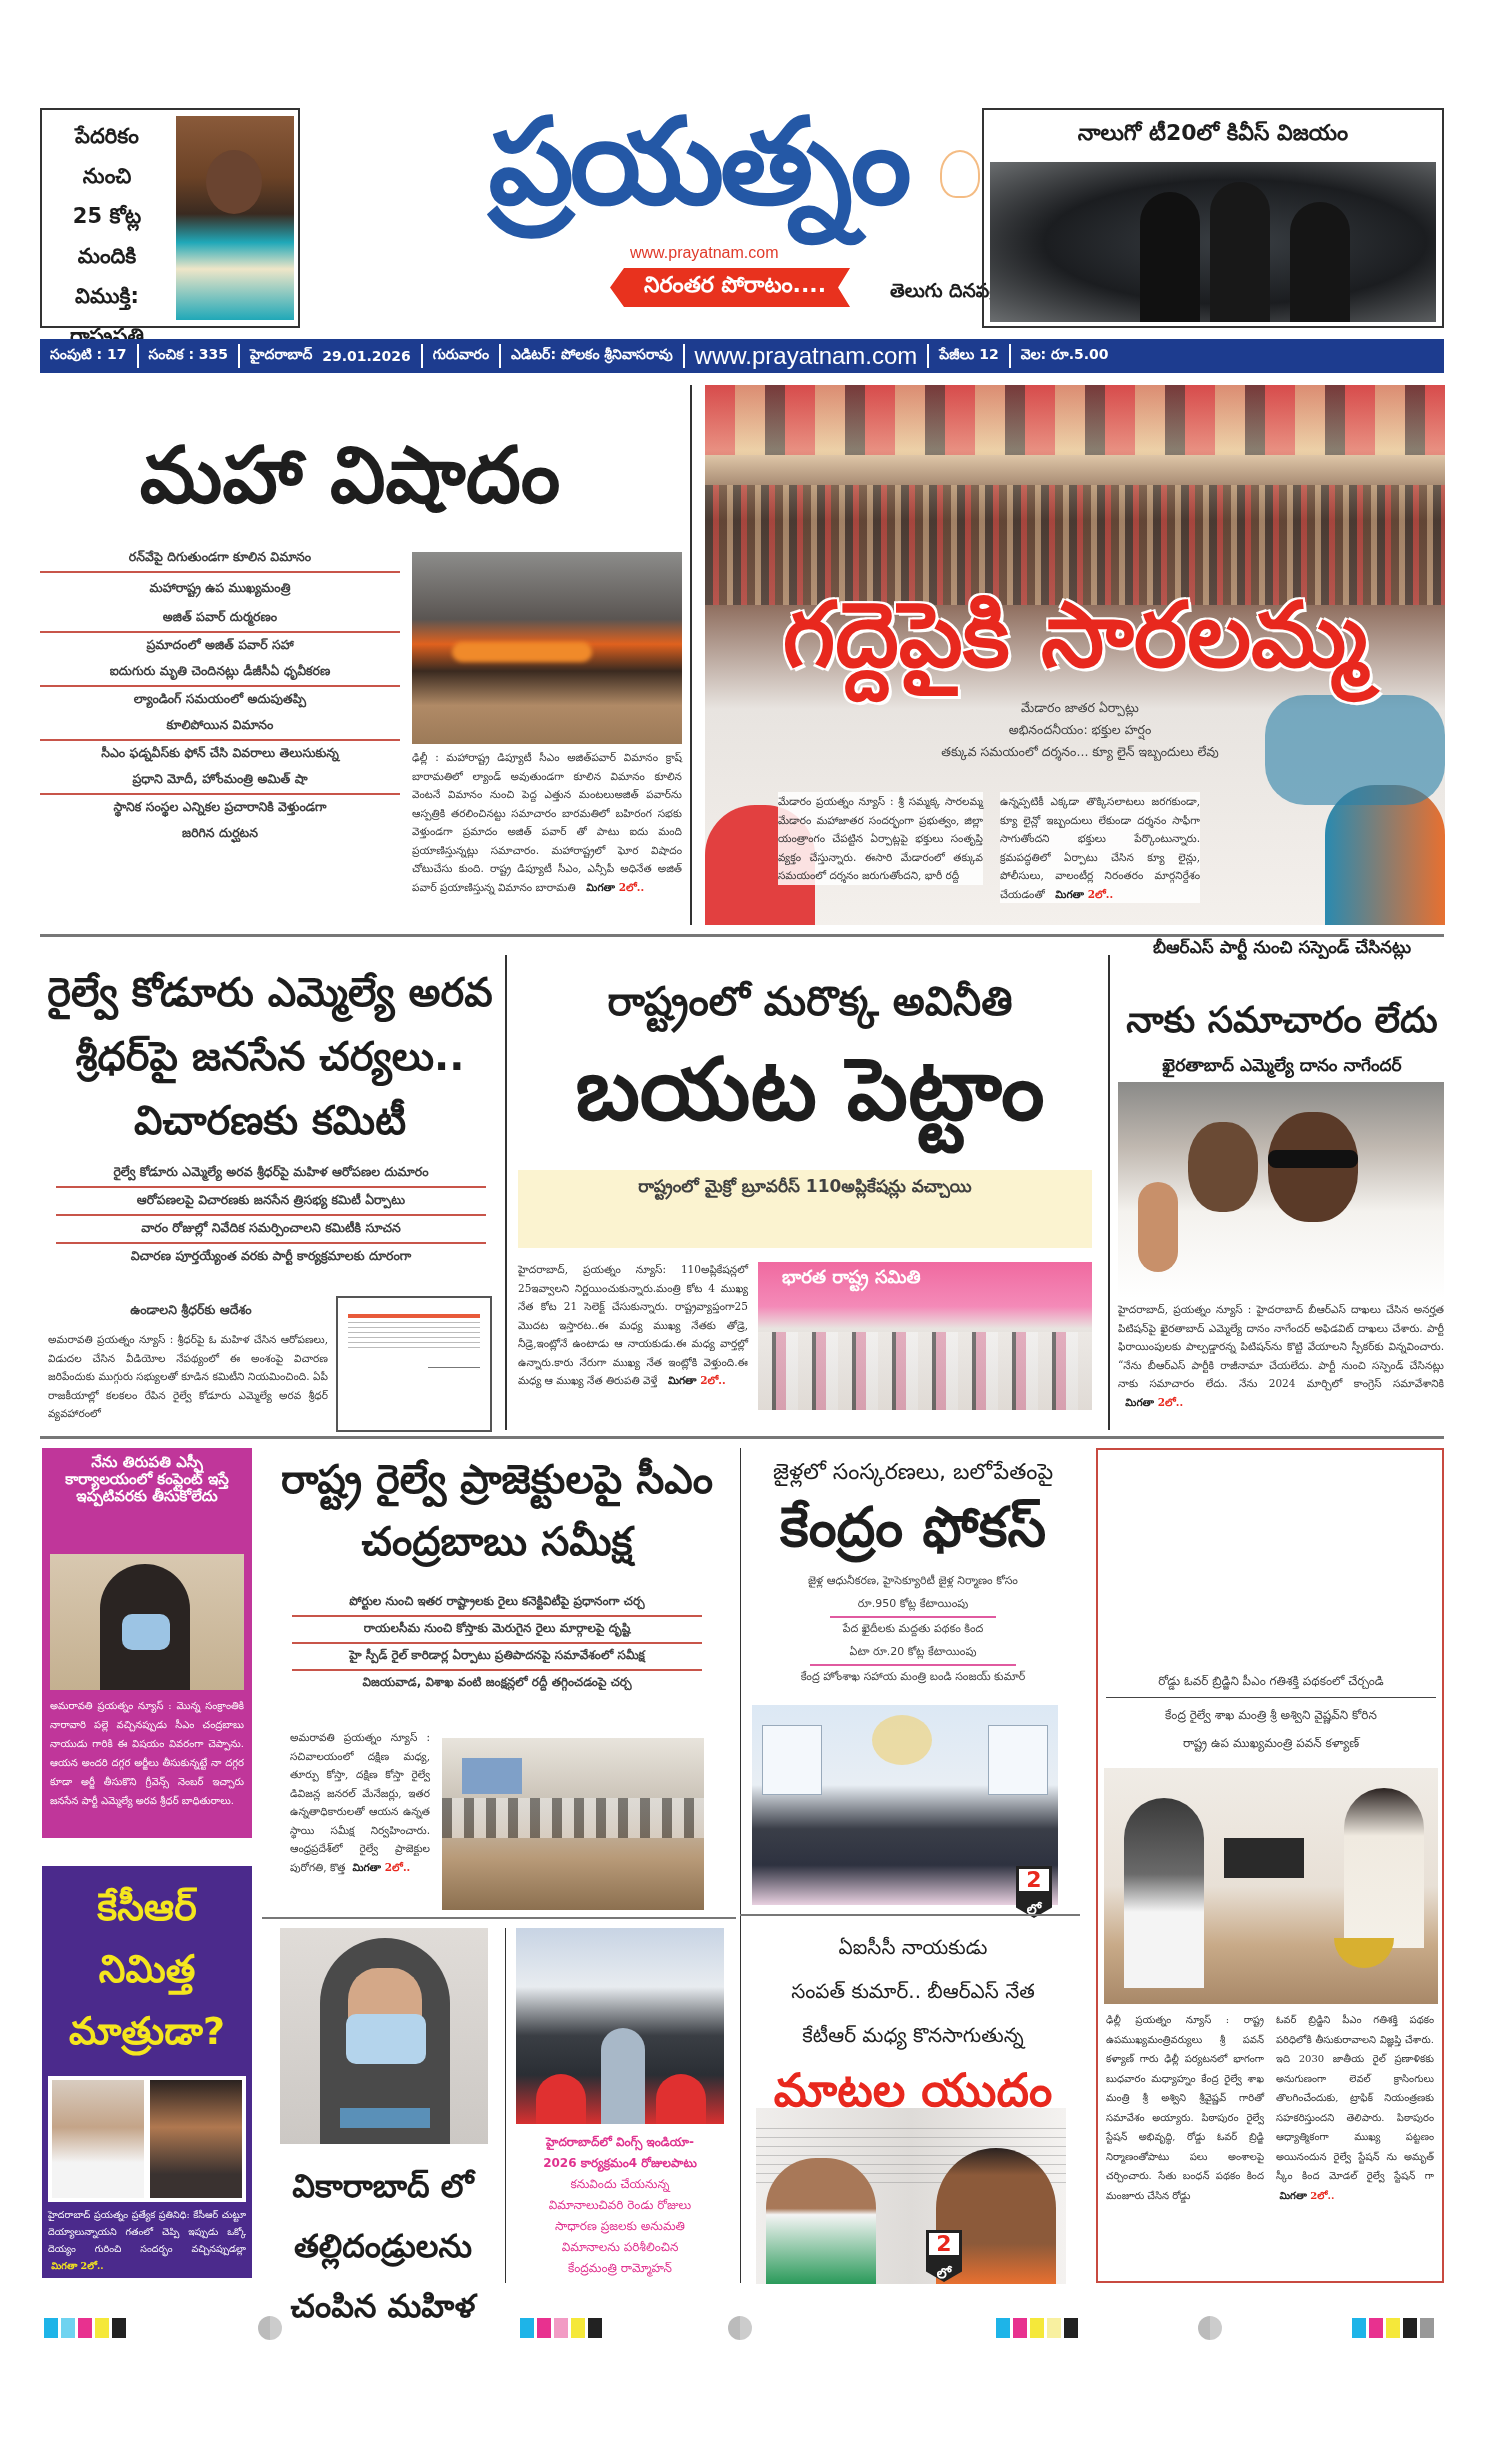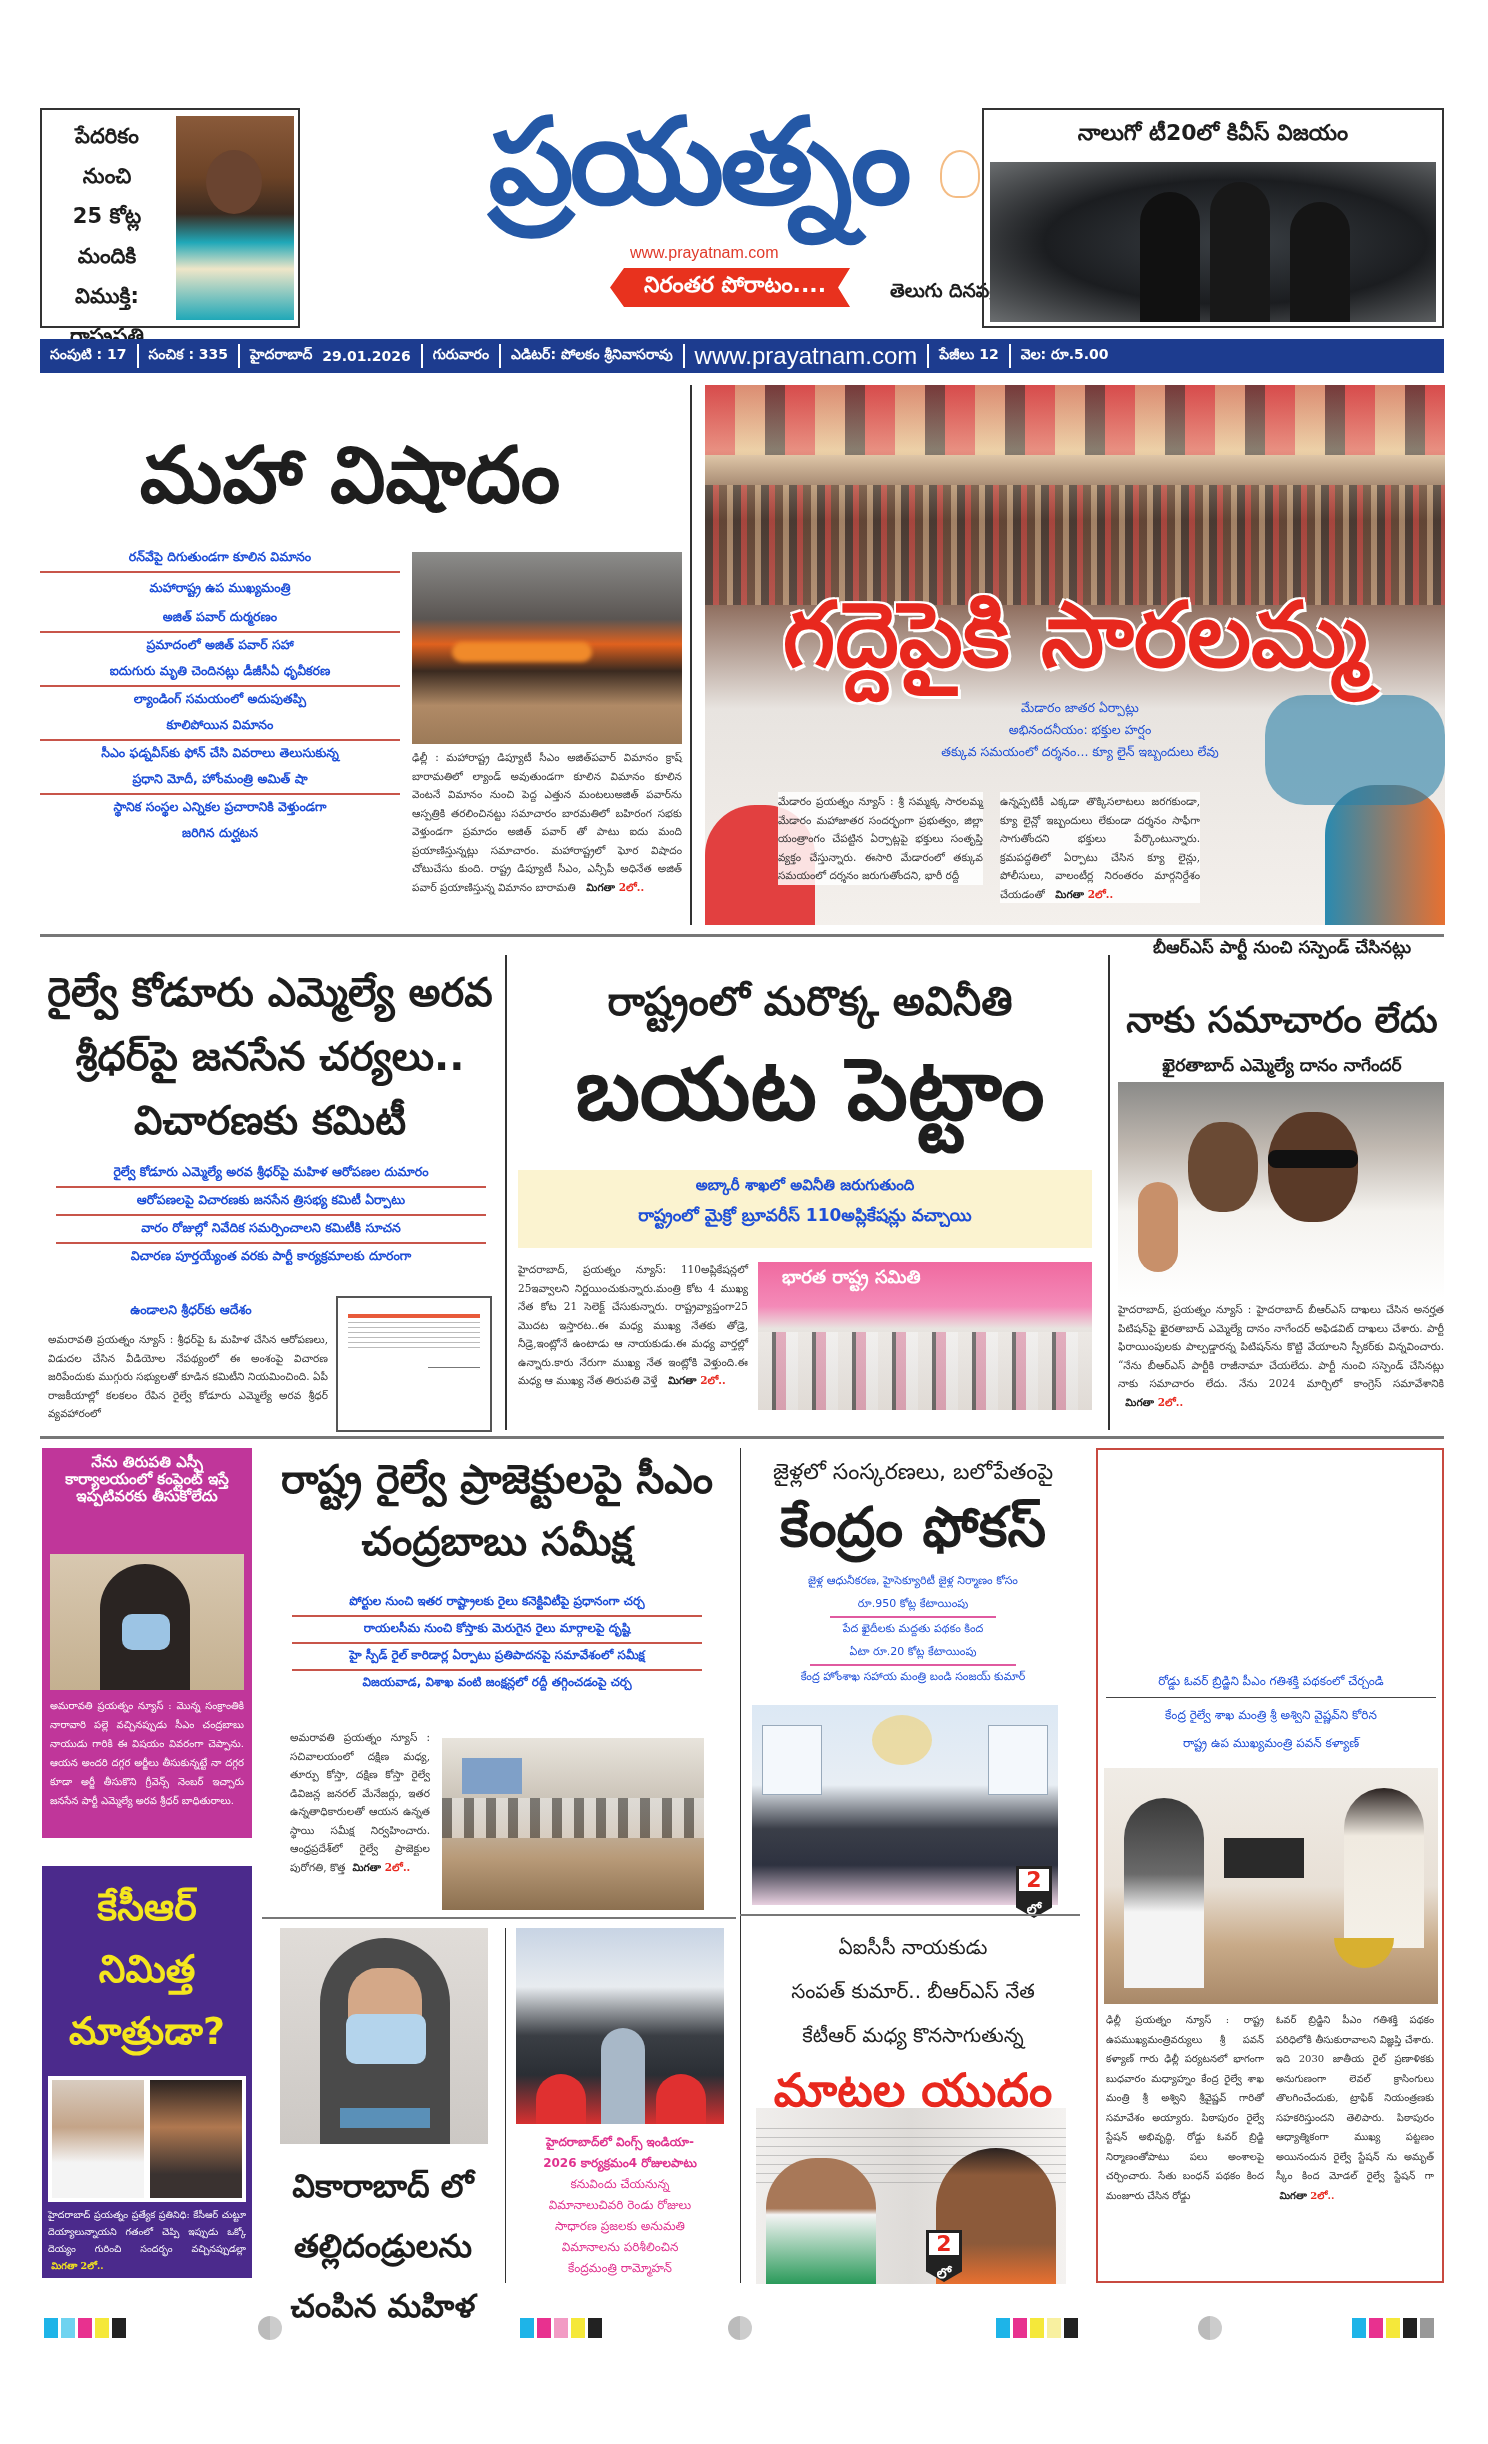--- a/index.html
+++ b/index.html
@@ -3,21 +3,21 @@
 <meta charset="utf-8">
 <style>
 *{box-sizing:border-box;margin:0;padding:0}
 body{width:1488px;height:2444px;background:#fff;font-family:"DejaVu Sans",sans-serif;color:#1a1a1a;position:relative;overflow:hidden}
 .abs{position:absolute}
 .photo{position:absolute;overflow:hidden}
 .hl{font-family:"DejaVu Sans",sans-serif;font-weight:bold;color:#1e1e1e;text-align:center;line-height:1.15}
 .body-txt{font-family:"DejaVu Serif",serif;font-size:11px;line-height:19px;color:#333;text-align:justify}
 .more{font-weight:bold;color:#222;white-space:nowrap}
 .more b{color:#e8281e}
-.sub{font-size:14px;text-align:center;padding:6px 0;font-weight:bold;color:#1d4ed8}
+.sub{font-size:14px;text-align:center;padding:6px 0;font-weight:bold;color:#404040}
 .sub.ruled{border-bottom:2px solid #c8554a}
 .vline{position:absolute;width:2px;background:#333}
 .hline{position:absolute;height:3px;background:#777}
 
 #logo{font-family:"DejaVu Sans",sans-serif;font-weight:900;color:#2458a6;font-size:120px;letter-spacing:-4px;line-height:1}
 #tagbox{background:#e8321e;color:#fff;font-weight:bold;font-size:22px;padding:4px 24px 4px 34px;clip-path:polygon(14px 0,100% 0,calc(100% - 12px) 50%,100% 100%,14px 100%,0 50%)}
 #infobar{position:absolute;left:40px;top:339px;width:1404px;height:34px;background:#1d3c8f;display:flex;align-items:center;color:#fff;font-size:14px;font-weight:bold}
 #infobar .cell{padding:0 10px;border-right:2px solid #fff;height:24px;display:flex;align-items:center;white-space:nowrap}
 #infobar .cell:last-child{border-right:none}
 .regmark{position:absolute;display:flex;gap:3px}
@@ -128,21 +128,20 @@
 <div class="abs" style="left:336px;top:1296px;width:156px;height:136px;border:2px solid #555;background:#fff;">
   <div style="margin:16px 10px 4px;height:4px;background:#e85a3a;"></div>
   <div style="margin:4px 10px;height:30px;background:repeating-linear-gradient(180deg,#bbb 0 1px,transparent 1px 5px);"></div>
   <div style="margin:6px 10px 0 90px;height:10px;border-bottom:1px solid #777;"></div>
 </div>
 <div class="vline" style="left:505px;top:955px;height:475px;"></div>
 
 <div class="abs hl" style="left:515px;top:972px;width:590px;font-size:40px;line-height:58px;">రాష్ట్రంలో మరొక్క అవినీతి</div>
 <div class="abs hl" style="left:515px;top:1034px;width:590px;font-size:86px;line-height:110px;font-weight:900;">బయట పెట్టాం</div>
 <div class="abs" style="left:518px;top:1170px;width:574px;height:78px;background:#fbf3d0;">
-  <div class="sub" style="font-size:15px;padding:6px 0 2px;">అబ్కారీ శాఖలో అవినీతి జరుగుతుంది</div>
   <div class="sub" style="font-size:17px;padding:6px 0;">రాష్ట్రంలో మైక్రో బ్రూవరీస్ 110అప్లికేషన్లు వచ్చాయి</div>
 </div>
 <div class="abs body-txt" style="left:518px;top:1260px;width:230px;font-size:10.5px;line-height:18.5px;">
   <span>హైదరాబాద్, ప్రయత్నం న్యూస్: 110అప్లికేషన్లలో 25ఇవ్వాలని నిర్ణయించుకున్నారు.మంత్రి కోట 4 ముఖ్య నేత కోట 21 సెలెక్ట్ చేసుకున్నారు. రాష్ట్రవ్యాప్తంగా25 మొదట ఇస్తారట..ఈ మధ్య ముఖ్య నేతకు తోడ్రె, నీడ్రె,ఇంట్లోనే ఉంటాడు ఆ నాయకుడు.ఈ మధ్య వార్తల్లో ఉన్నారు.కారు నేరుగా ముఖ్య నేత ఇంట్లోకి వెళ్తుంది.ఈ మధ్య ఆ ముఖ్య నేత తిరుపతి వెళ్తే</span>
   <span class="more">&nbsp;&nbsp;<span>మిగతా</span> <b>2లో..</b></span>
 </div>
 <div class="photo" style="left:758px;top:1262px;width:334px;height:148px;background:linear-gradient(180deg,#f06aa0 0%,#f48ab8 30%,#e8e4e0 45%,#d8d4d0 70%,#c8c0b8 100%);">
   <div class="abs" style="left:24px;top:4px;font-weight:bold;font-size:18px;color:#fff;">భారత రాష్ట్ర సమితి</div>
   <div style="position:absolute;left:0;top:70px;width:334px;height:90px;background:repeating-linear-gradient(90deg,#f0ece8 0 14px,#2a2a2a 14px 18px,#e08aa8 18px 28px,#f8f8f8 28px 40px);opacity:.6;"></div>
 </div>

